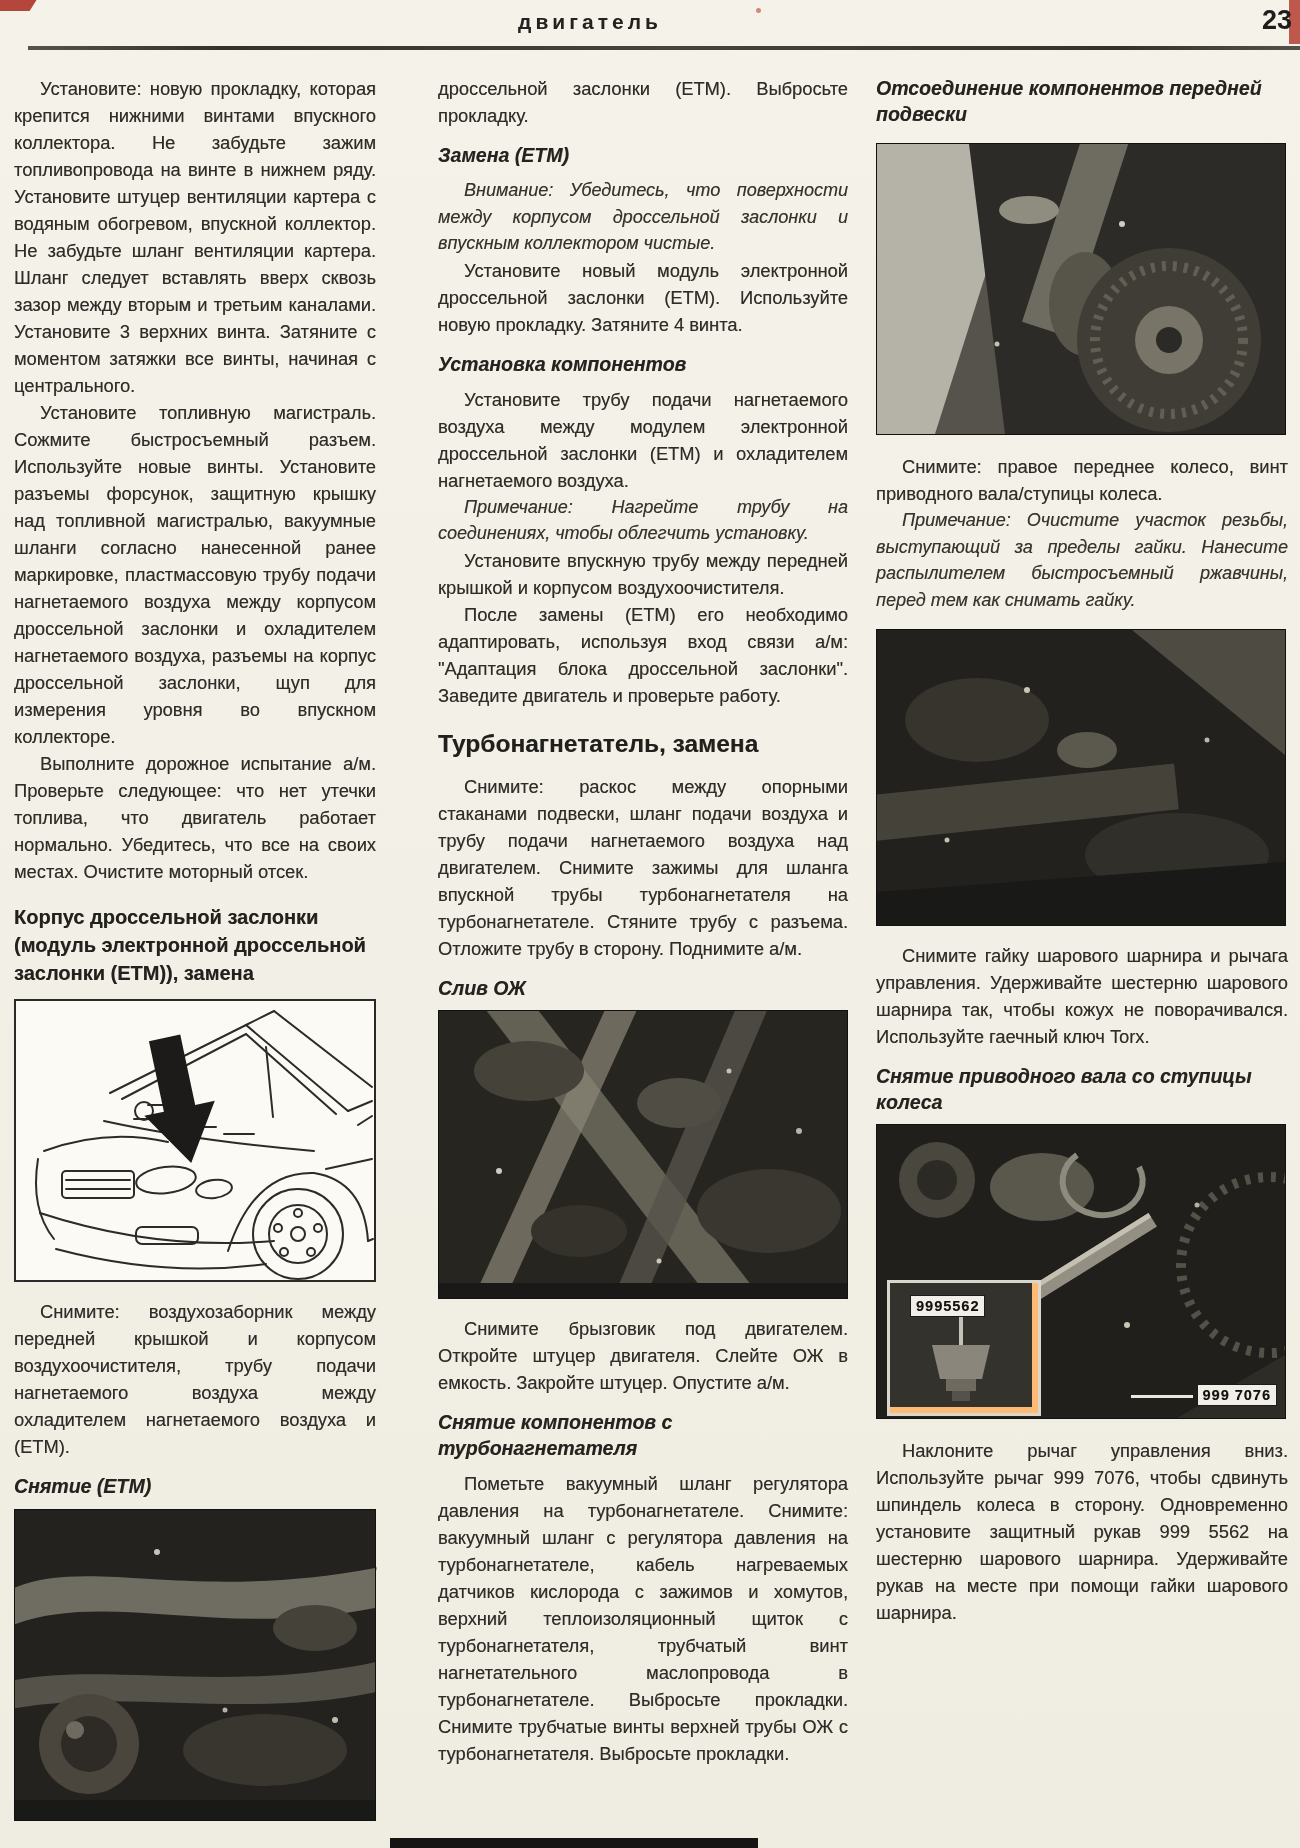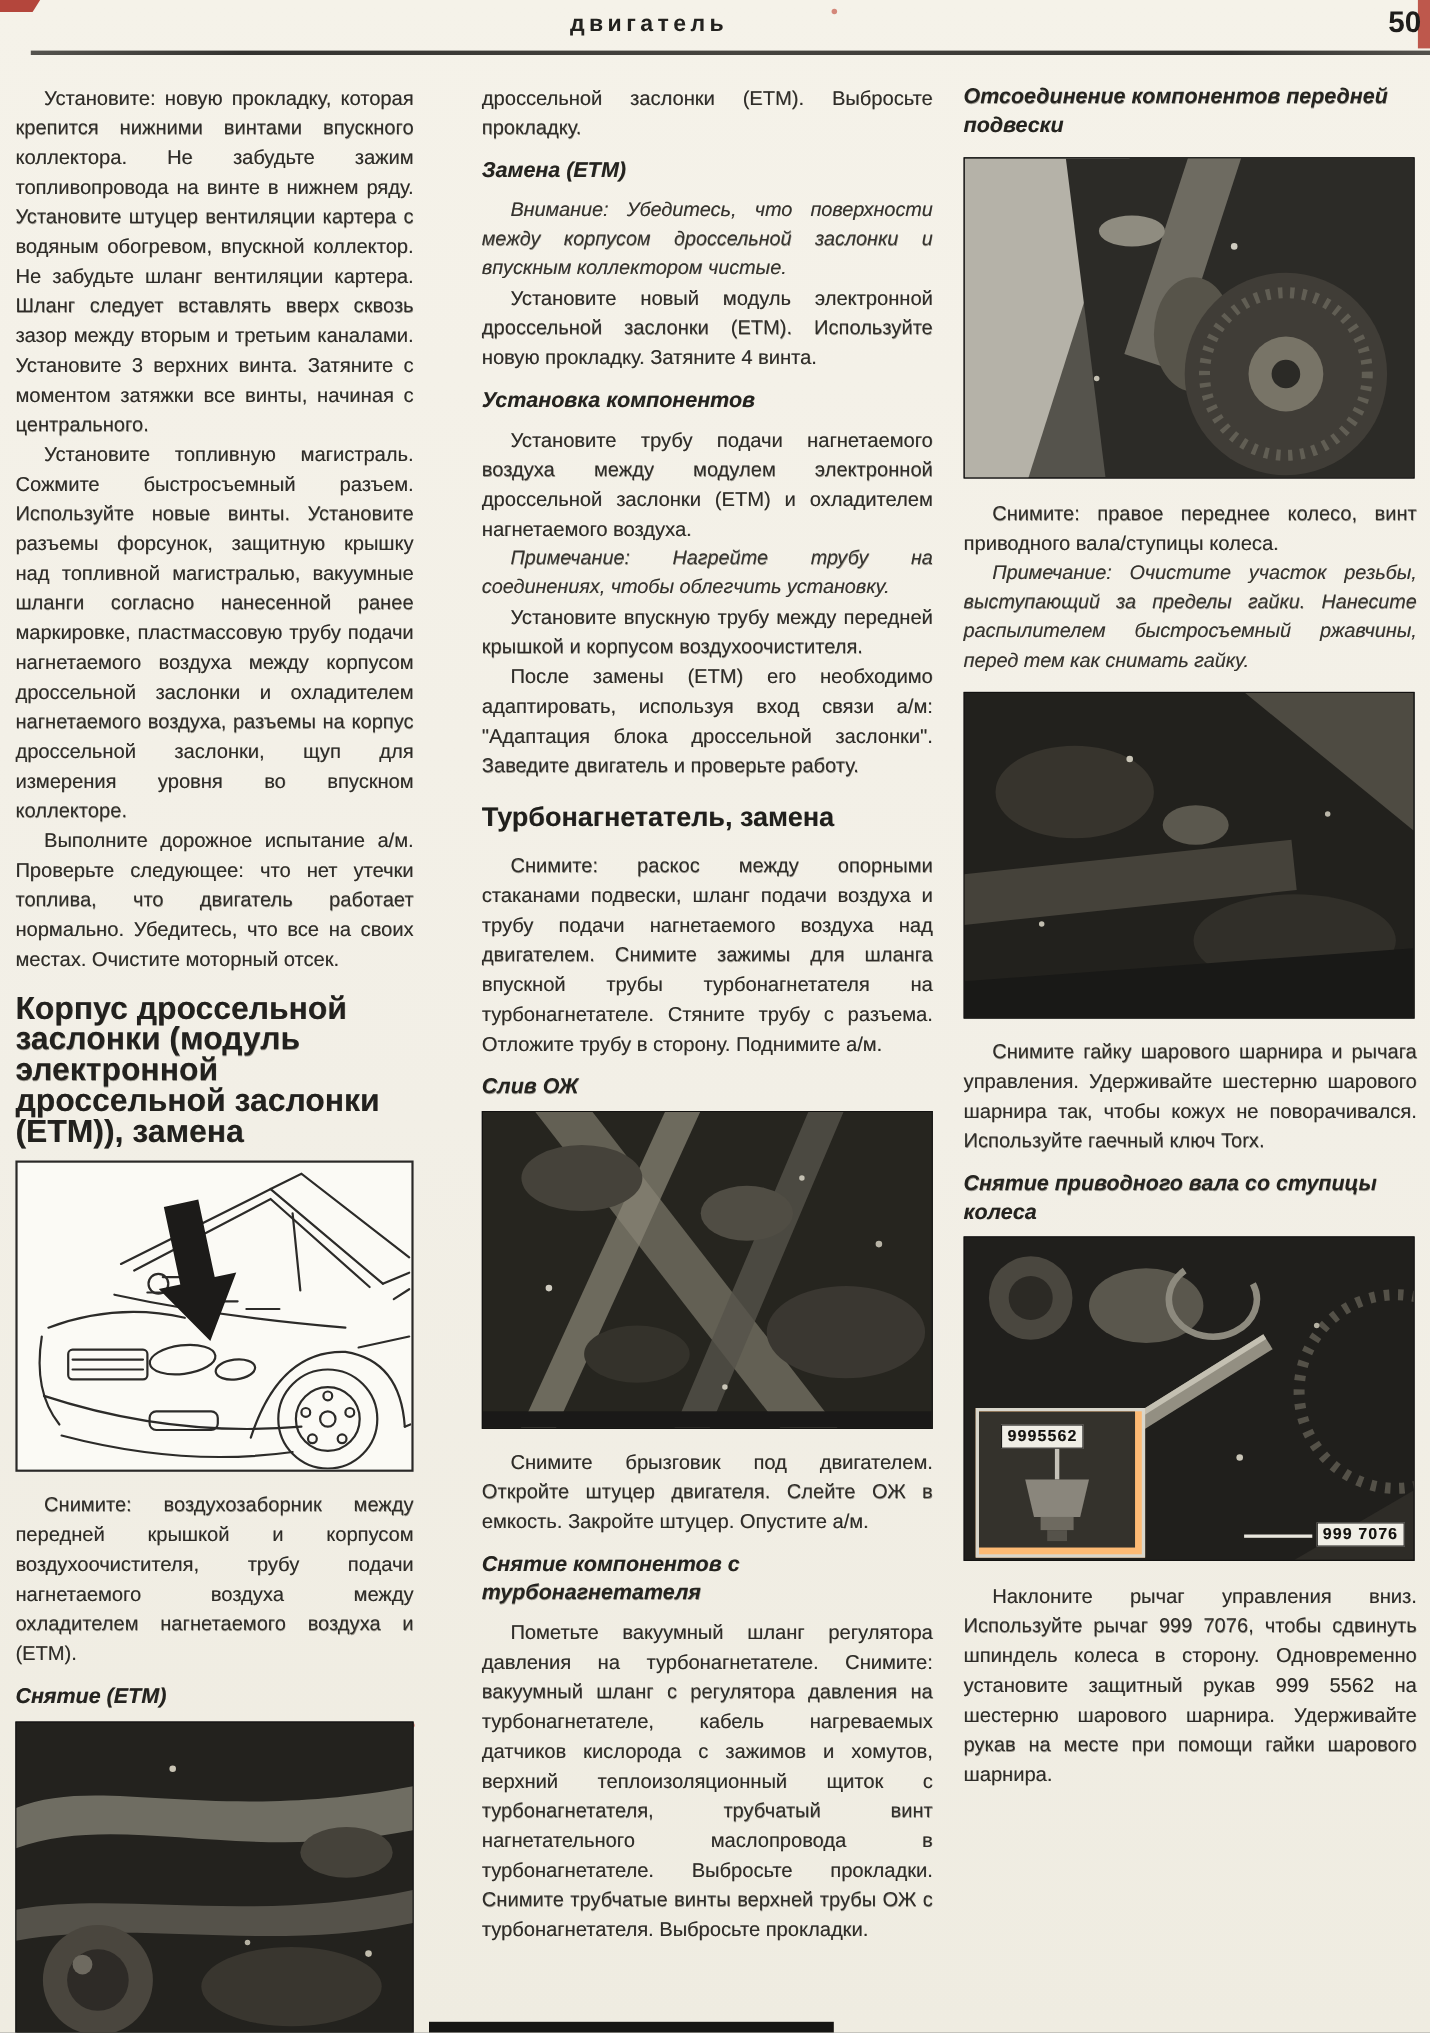--- a/index.html
+++ b/index.html
@@ -29,21 +29,21 @@
   .cols{position:absolute;left:14px;top:52px;display:flex;}
   .col{text-shadow:0.3px 0.3px 0.6px rgba(62,58,50,.5);}
   .col1{width:362px;margin-right:62px;padding-top:23px;}
   .col2{width:410px;margin-right:28px;padding-top:23px;}
   .col3{width:412px;padding-top:23px;}
 
   .col p{margin:0;font-size:18.3px;line-height:27px;text-align:justify;color:#2e2c28;}
   .col p.ind{text-indent:26px;}
   .col p.note{font-style:italic;font-size:18px;line-height:26.5px;text-indent:26px;color:#35332e;}
 
-  .h-module{margin:18px 0 12px;font-size:29px;line-height:28px;font-weight:bold;color:#22211e;}
+  .h-module{margin:18px 0 12px;font-size:20px;line-height:28px;font-weight:bold;color:#22211e;}
   .h-big{margin:20px 0 14px;font-size:24.5px;line-height:30px;font-weight:bold;color:#201f1c;}
   .h-sub{margin:13px 0 9px;font-size:19.5px;line-height:26px;font-weight:bold;font-style:italic;color:#24231f;}
 
   figure{margin:0;}
   .fig-car{margin:6px 0 16px;width:358px;height:279px;border:2px solid #2a2927;background:#fbfaf5;}
   .photo{position:relative;border:1px solid #121110;background:#222;}
   .photo svg{display:block;}
   .ph-etm{margin:10px 0 14px;width:360px;height:310px;}
   .ph-drain{margin:8px 0 16px;width:408px;height:287px;}
   .ph-susp1{margin:16px 0 18px;width:408px;height:290px;}
@@ -66,21 +66,21 @@
 
 <div class="page">
 
   <div class="mark mark-tl"></div>
   <div class="mark mark-tr"></div>
   <div class="mark dot-red" style="left:756px;top:8px;"></div>
   <div class="mark dot-red" style="left:372px;top:1566px;"></div>
 
   <div class="hdr">
     <div class="hdr-title">двигатель</div>
-    <div class="hdr-page">50</div>
+    <div class="hdr-page">23</div>
     <div class="hdr-rule"></div>
   </div>
 
   <div class="cols">
 
     <section class="col col1">
       <p class="ind">Установите: новую прокладку, которая крепится нижними винтами впускного коллектора. Не забудьте зажим топливопровода на винте в нижнем ряду. Установите штуцер вентиляции картера с водяным обогревом, впускной коллектор. Не забудьте шланг вентиляции картера. Шланг следует вставлять вверх сквозь зазор между вторым и третьим каналами. Установите 3 верхних винта. Затяните с моментом затяжки все винты, начиная с центрального.</p>
       <p class="ind">Установите топливную магистраль. Сожмите быстросъемный разъем. Используйте новые винты. Установите разъемы форсунок, защитную крышку над топливной магистралью, вакуумные шланги согласно нанесенной ранее маркировке, пластмассовую трубу подачи нагнетаемого воздуха между корпусом дроссельной заслонки и охладителем нагнетаемого воздуха, разъемы на корпус дроссельной заслонки, щуп для измерения уровня во впускном коллекторе.</p>
       <p class="ind">Выполните дорожное испытание а/м. Проверьте следующее: что нет утечки топлива, что двигатель работает нормально. Убедитесь, что все на своих местах. Очистите моторный отсек.</p>
 

